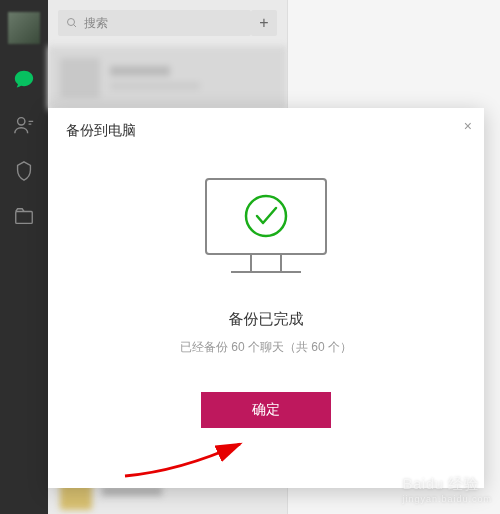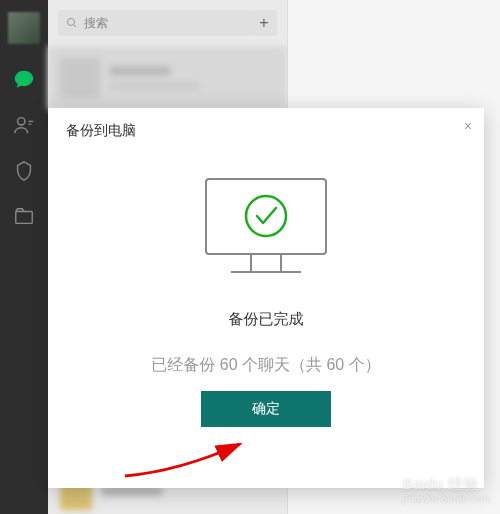--- a/index.html
+++ b/index.html
@@ -84,25 +84,25 @@
       font-size: 14px; color: #999; cursor: pointer;
     }
     .modal-body {
       display: flex; flex-direction: column; align-items: center;
       padding-top: 20px;
     }
     .monitor {
       position: relative;
       margin-bottom: 22px;
     }
-    .status-title { font-size: 15px; color: #333; margin-bottom: 26px; }
-    .status-sub { font-size: 16px; color: #999; margin-bottom: 15px; }
+    .status-title { font-size: 15px; color: #333; margin-bottom: 10px; }
+    .status-sub { font-size: 12px; color: #999; margin-bottom: 36px; }
     .ok-btn {
       width: 130px; height: 36px;
-      background: #0f766e; color: #fff;
+      background: #be185d; color: #fff;
       font-size: 14px;
       display: flex; align-items:center; justify-content:center;
       cursor: pointer;
     }
     .arrow {
       position: absolute;
       left: 120px; top: 436px;
       pointer-events: none;
     }
     .watermark {

